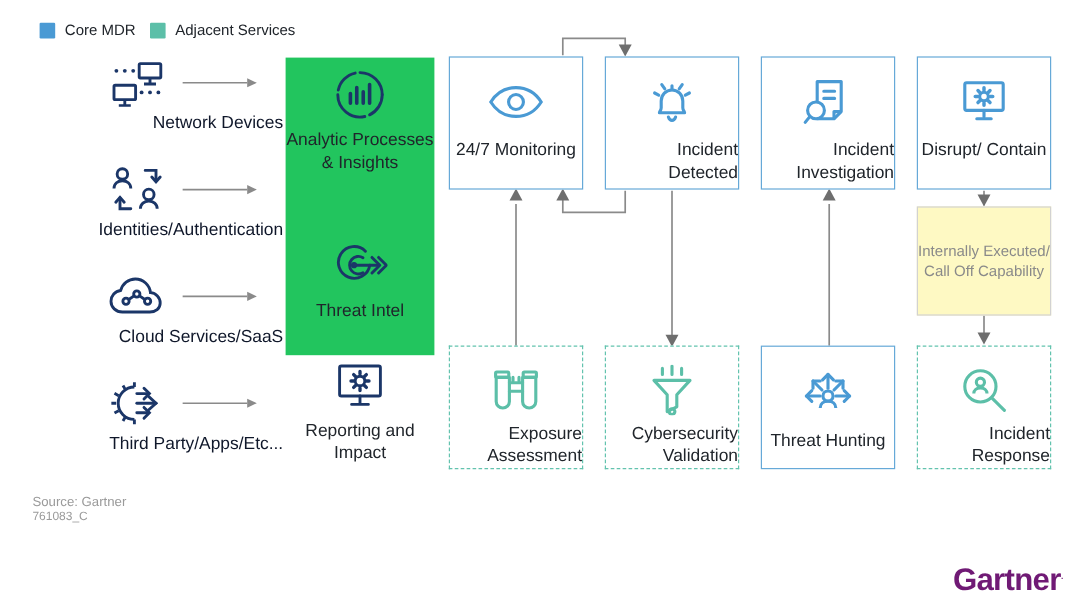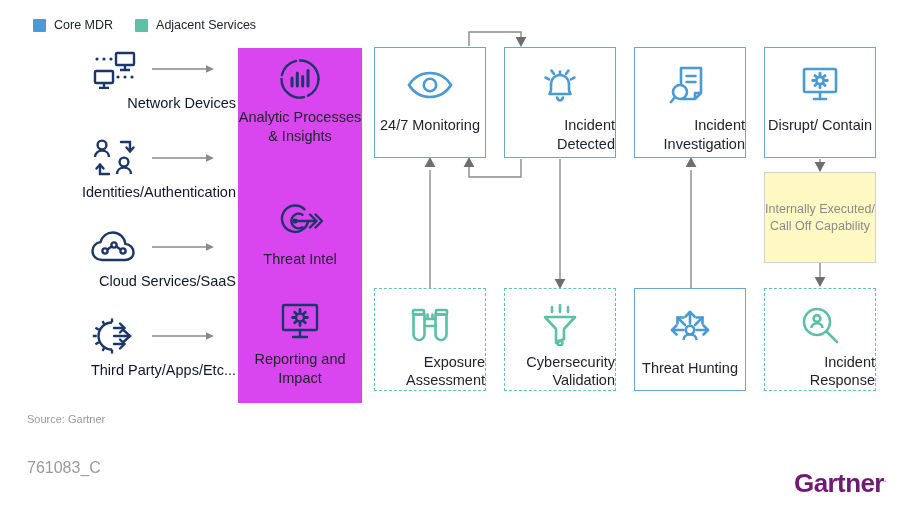--- a/index.html
+++ b/index.html
@@ -4,37 +4,37 @@
 <style>
   html,body{margin:0;padding:0;}
   body{
     width:900px;height:508px;background:#ffffff;
     font-family:"Liberation Sans",sans-serif;
     color:#20252b;overflow:hidden;position:relative;
   }
   .stage{position:absolute;inset:0;}
 
   
-  .legend{position:absolute;left:33px;top:19px;display:flex;align-items:center;gap:22px;}
+  .legend{position:absolute;left:33px;top:19px;display:flex;align-items:center;gap:12px;}
   .legend-item{display:flex;align-items:center;gap:8px;}
   .swatch{width:13px;height:13px;border-radius:1px;display:block;}
   .legend-label{font-size:12.5px;color:#20252b;line-height:1;white-space:nowrap;}
 
   
   .sources{position:absolute;left:0px;top:45px;width:236px;}
   .source-row{position:relative;height:89px;}
   .source-icon{position:absolute;left:88px;top:4px;width:54px;height:40px;
     display:flex;align-items:center;justify-content:center;}
   .source-icon svg{display:block;}
   .source-arrow{position:absolute;left:152px;top:18px;width:64px;height:12px;}
   .source-label{position:absolute;left:0;right:0;top:50px;text-align:right;
     font-size:14.5px;color:#0f172a;white-space:nowrap;}
 
   
-  .graycol{position:absolute;left:238px;top:48px;width:124px;height:355px;background:#d946ef;}
+  .graycol{position:absolute;left:238px;top:48px;width:124px;height:248px;background:#22c55e;}
   .gray-block{position:absolute;left:0;width:124px;text-align:center;}
   .gray-icon{height:46px;display:flex;align-items:center;justify-content:center;margin-bottom:6px;}
   .gray-label{font-size:14.5px;line-height:1.33;color:#20252b;}
 
   
   .box{position:absolute;background:#ffffff;box-sizing:border-box;
     display:flex;flex-direction:column;align-items:center;justify-content:flex-start;}
   .box.core{border:1.6px solid #66a9d8;}
   .box.adjacent{border:1.6px dashed #63c3ae;}
   .box-icon{height:50px;display:flex;align-items:center;justify-content:center;margin-top:12px;}
@@ -44,21 +44,21 @@
   
   .notebox{position:absolute;border:1px solid #d2d2d2;background:#fef9c3;box-sizing:border-box;
     display:flex;align-items:center;justify-content:center;}
   .note-label{font-size:12.5px;line-height:1.33;color:#8a8a8a;text-align:center;}
 
   
   .connectors{position:absolute;left:0;top:0;width:900px;height:508px;pointer-events:none;}
 
   
   .source-note{position:absolute;left:27px;top:413px;font-size:11px;color:#9a9a9a;line-height:1.1;}
-  .source-id{position:absolute;left:27px;top:459px;font-size:16px;color:#9a9a9a;line-height:1.1;}
+  .source-id{position:absolute;left:27px;top:425px;font-size:10px;color:#9a9a9a;line-height:1.1;}
   .brand{position:absolute;right:14px;top:470px;font-size:26px;font-weight:bold;
     color:#701a75;letter-spacing:-0.6px;line-height:1;}
   .brand .reg{font-size:10px;vertical-align:super;font-weight:normal;}
 </style>
 </head>
 <body>
 
 <div class="stage">
 
   <div class="legend">

